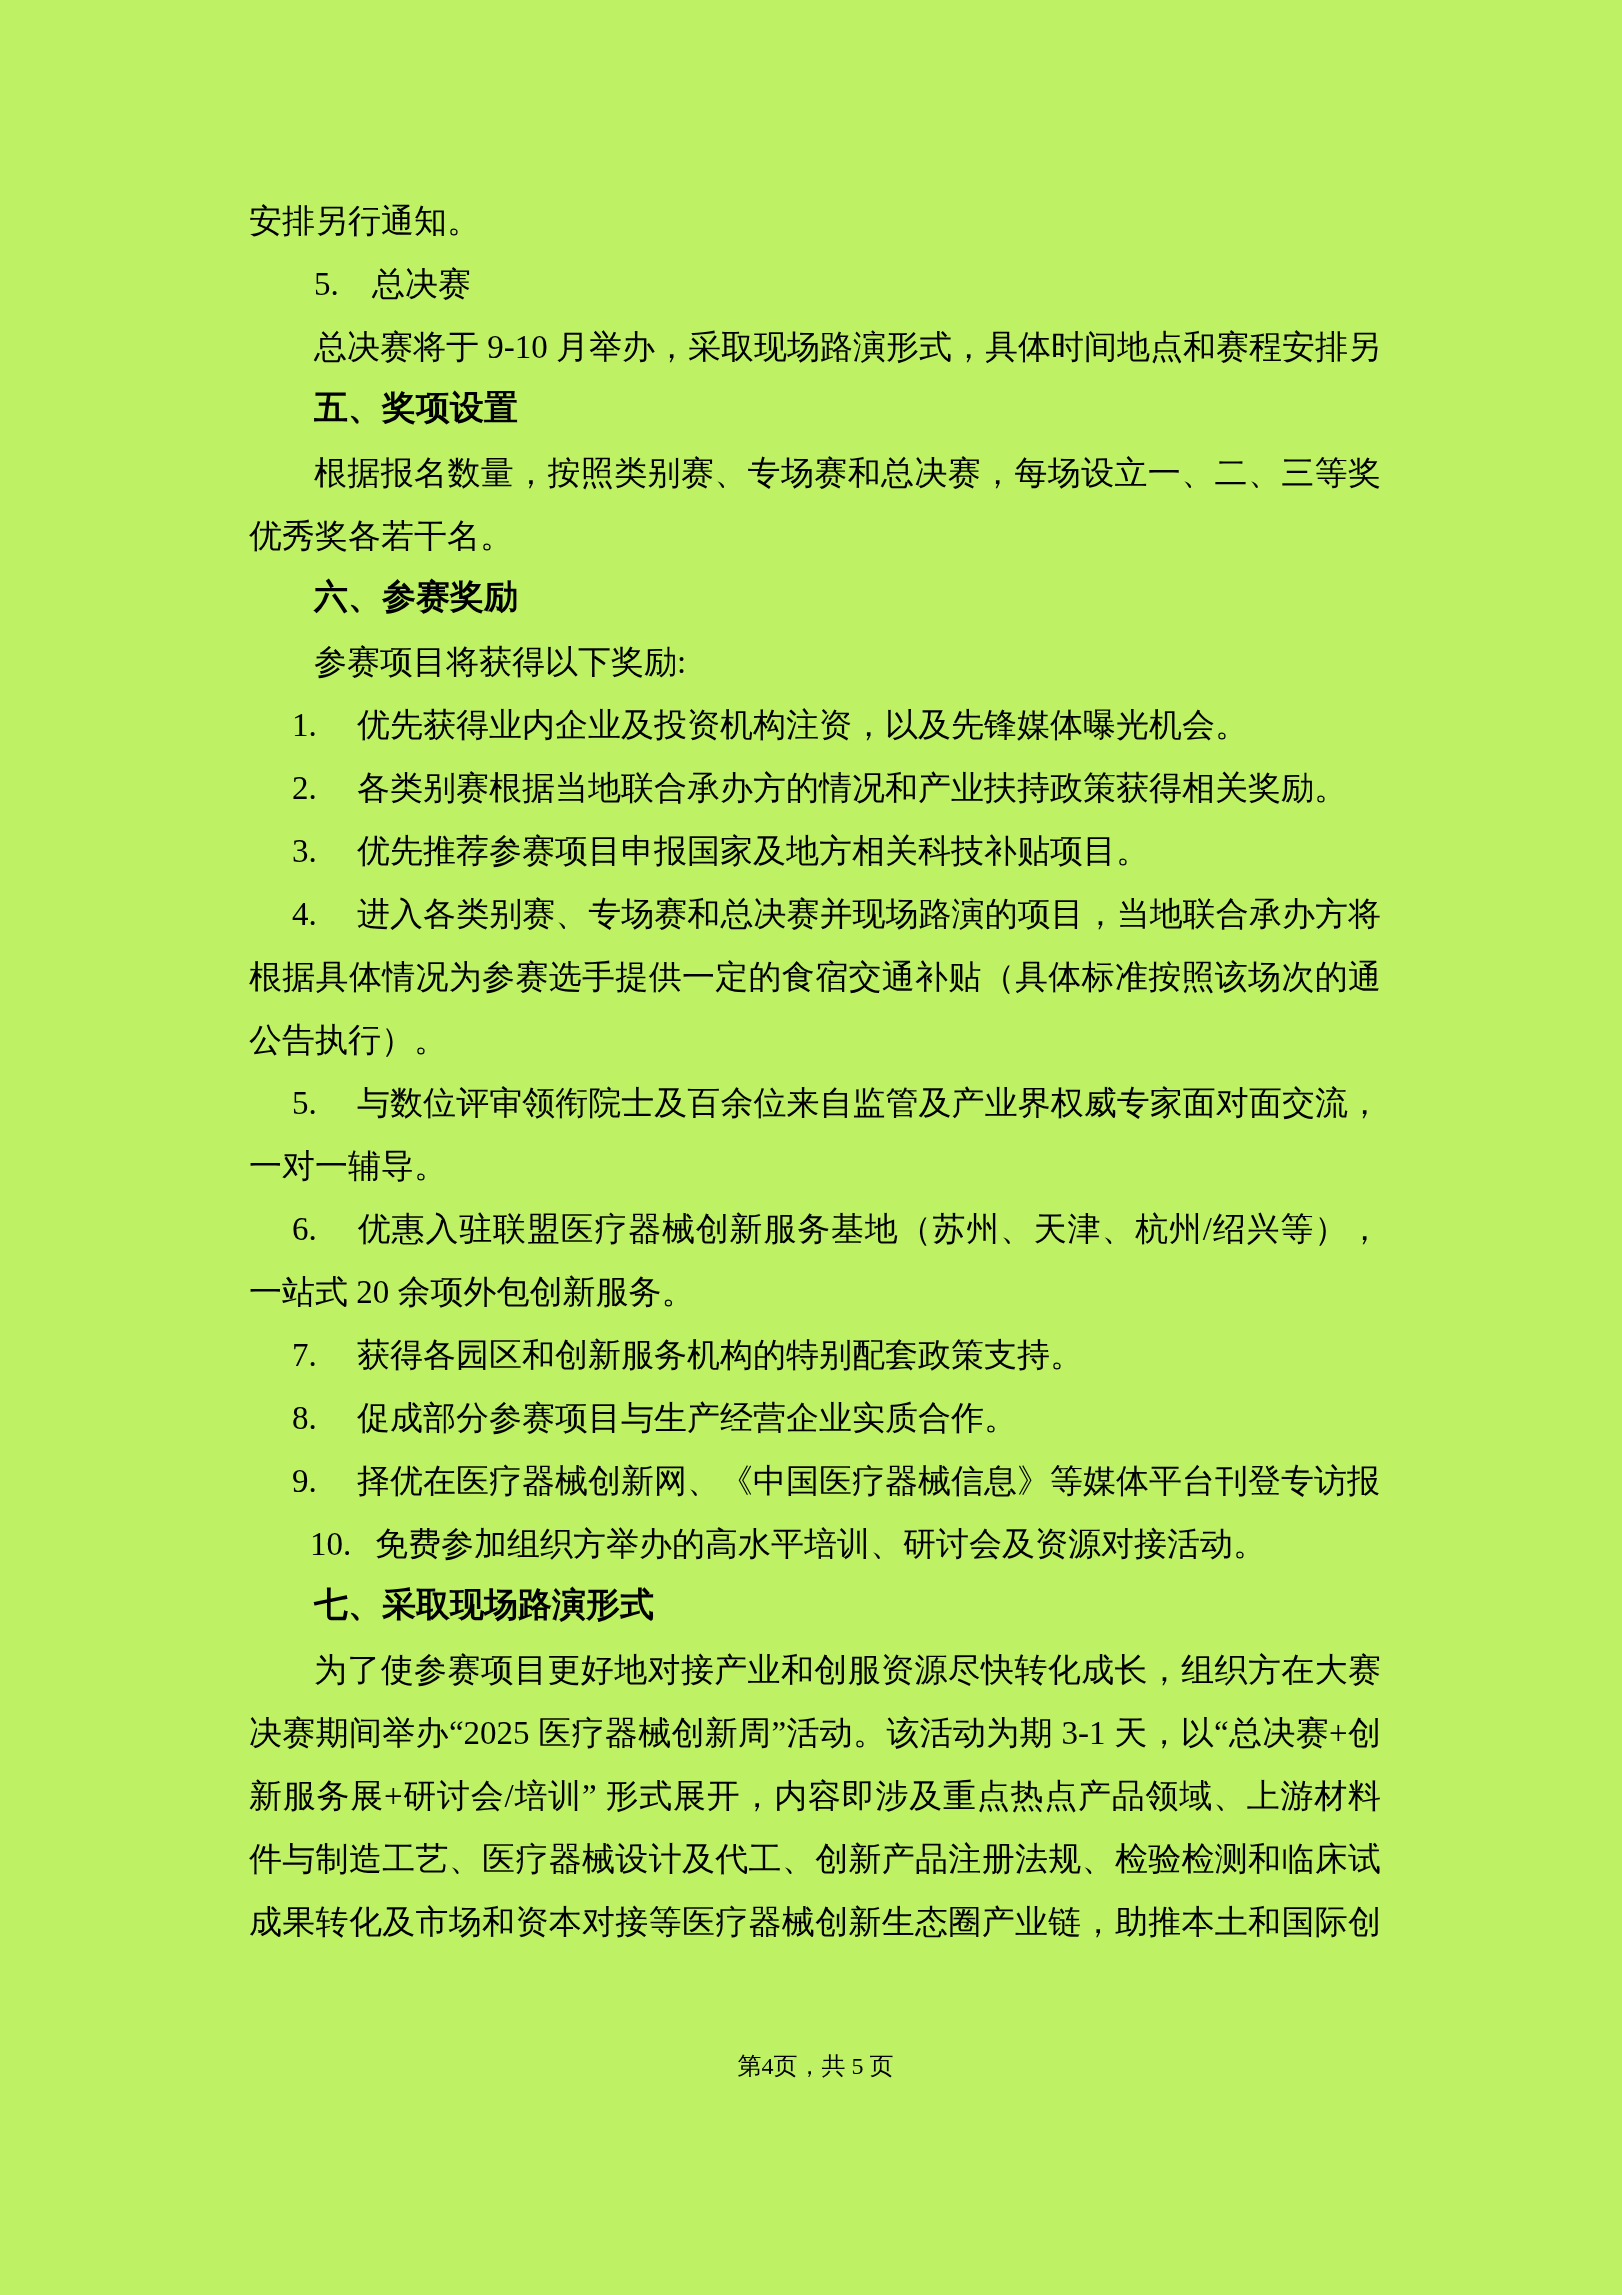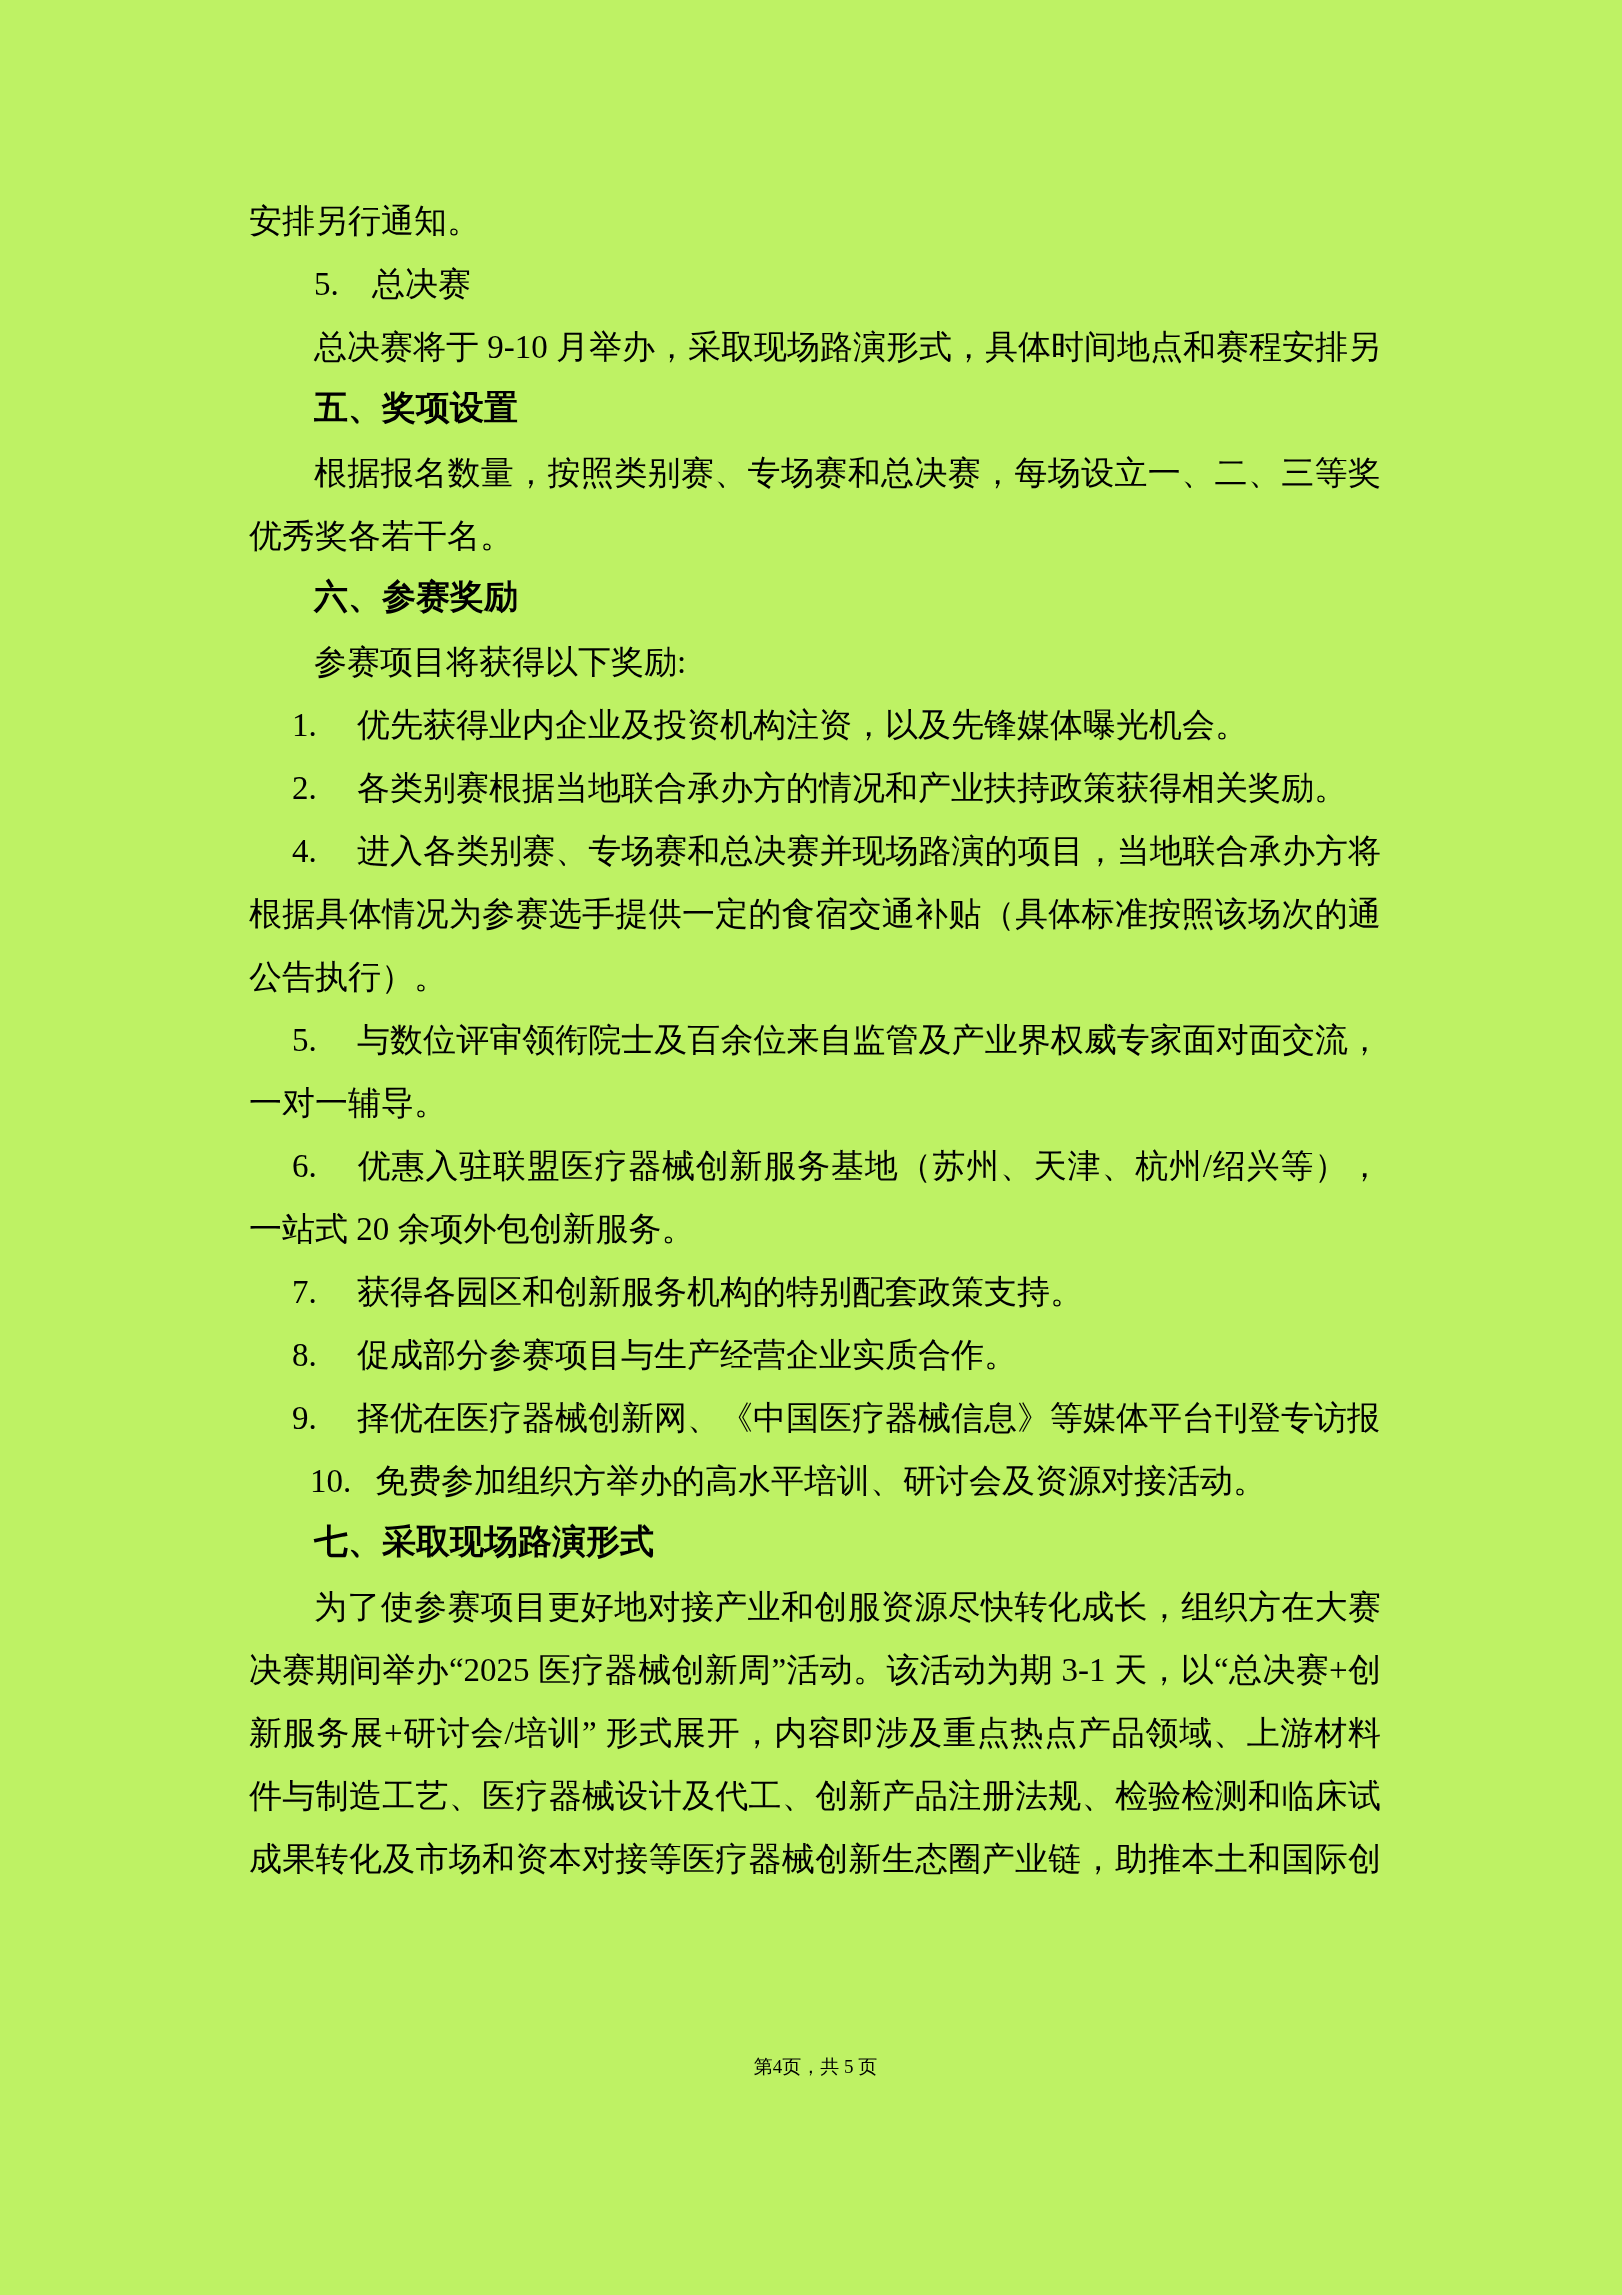--- a/index.html
+++ b/index.html
@@ -39,39 +39,40 @@
     vertical-align: baseline;
   }
   .footer {
     position: absolute;
     left: 8px;
     right: 0;
     top: 2047px;
     height: 39px;
     line-height: 39px;
     text-align: center;
-    font-size: 19px;
+    font-size: 24px;
     font-family: "Liberation Serif", "DejaVu Serif", serif;
   }
 </style>
 </head>
 <body>
 
 <div class="page">
   <div class="content">
       <div class="line body">安排另行通知。</div>
       <div class="line body"><span class="marker" style="margin-left: 65px; width: 58px;">5.</span><span>总决赛</span></div>
       <div class="line body justify" style="padding-left: 65px;">总决赛将于 9-10 月举办，采取现场路演形式，具体时间地点和赛程安排另</div>
       <div class="line heading" style="padding-left: 65px;">五、奖项设置</div>
       <div class="line body justify" style="padding-left: 65px;">根据报名数量，按照类别赛、专场赛和总决赛，每场设立一、二、三等奖和</div>
       <div class="line body">优秀奖各若干名。</div>
       <div class="line heading" style="padding-left: 65px;">六、参赛奖励</div>
       <div class="line body" style="padding-left: 65px;">参赛项目将获得以下奖励:</div>
       <div class="line body"><span class="marker" style="margin-left: 43px; width: 65px;">1.</span><span>优先获得业内企业及投资机构注资，以及先锋媒体曝光机会。</span></div>
       <div class="line body"><span class="marker" style="margin-left: 43px; width: 65px;">2.</span><span>各类别赛根据当地联合承办方的情况和产业扶持政策获得相关奖励。</span></div>
+      <div class="line body"><span class="marker" style="margin-left: 43px; width: 65px;">3.</span><span>优先推荐参赛项目申报国家及地方相关科技补贴项目。</span></div>
       <div class="line body justify"><span class="marker" style="margin-left: 43px; width: 65px;">4.</span><span>进入各类别赛、专场赛和总决赛并现场路演的项目，当地联合承办方将</span></div>
       <div class="line body justify">根据具体情况为参赛选手提供一定的食宿交通补贴（具体标准按照该场次的通知</div>
       <div class="line body">公告执行）。</div>
       <div class="line body justify"><span class="marker" style="margin-left: 43px; width: 65px;">5.</span><span>与数位评审领衔院士及百余位来自监管及产业界权威专家面对面交流，</span></div>
       <div class="line body">一对一辅导。</div>
       <div class="line body justify"><span class="marker" style="margin-left: 43px; width: 65px;">6.</span><span>优惠入驻联盟医疗器械创新服务基地（苏州、天津、杭州/绍兴等），享受</span></div>
       <div class="line body">一站式 20 余项外包创新服务。</div>
       <div class="line body"><span class="marker" style="margin-left: 43px; width: 65px;">7.</span><span>获得各园区和创新服务机构的特别配套政策支持。</span></div>
       <div class="line body"><span class="marker" style="margin-left: 43px; width: 65px;">8.</span><span>促成部分参赛项目与生产经营企业实质合作。</span></div>
       <div class="line body"><span class="marker" style="margin-left: 43px; width: 65px;">9.</span><span>择优在医疗器械创新网、《中国医疗器械信息》等媒体平台刊登专访报道。</span></div>

